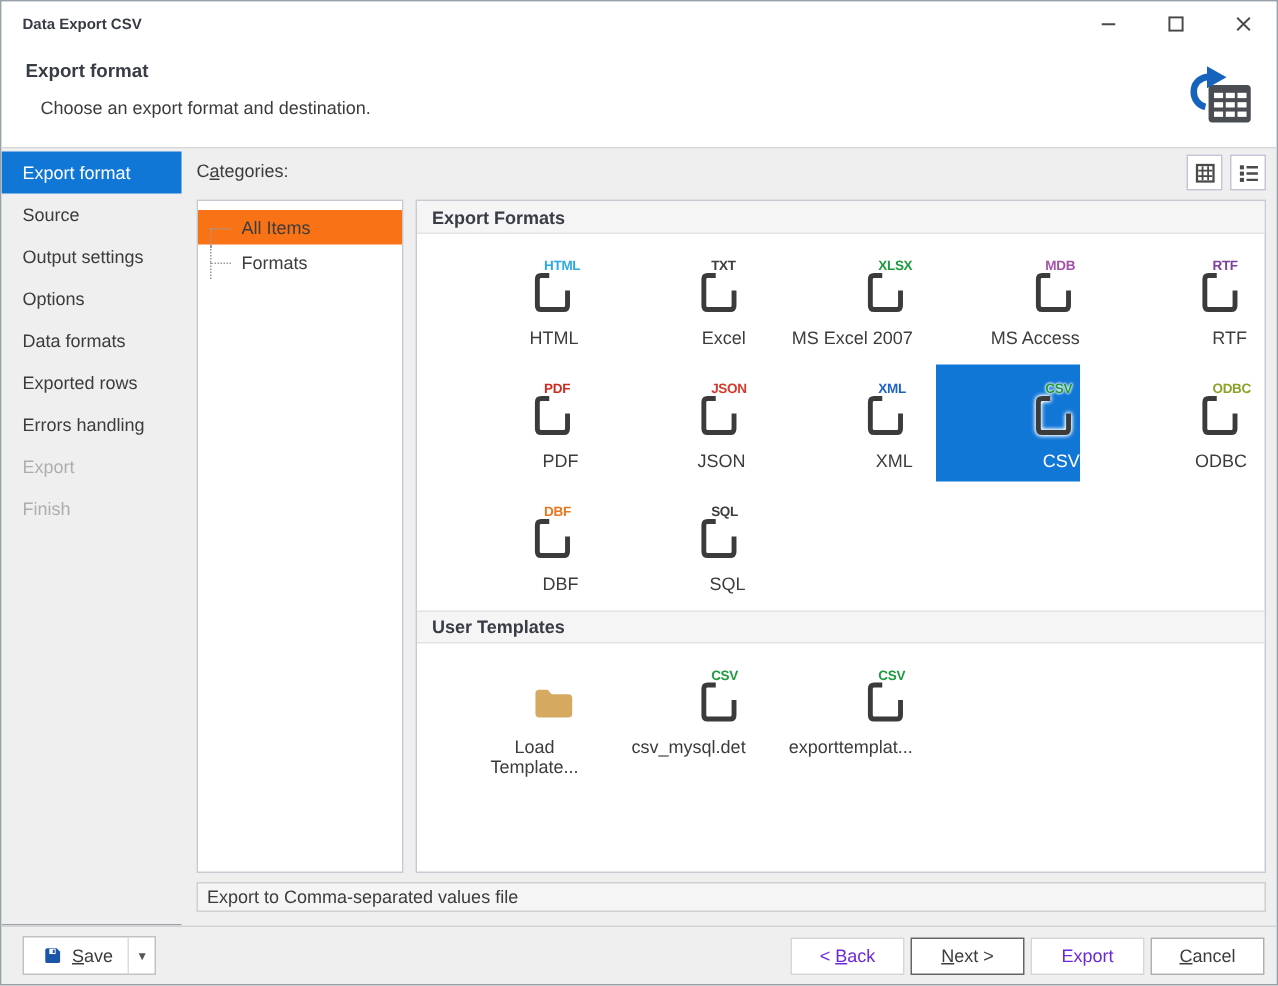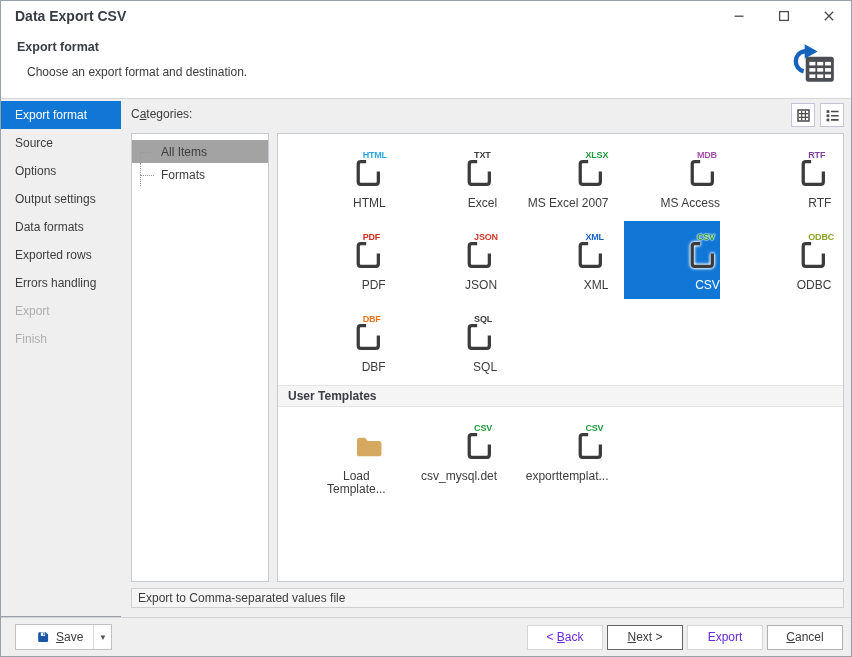--- a/index.html
+++ b/index.html
@@ -2,21 +2,21 @@
 <html style="--accent: #1177D7;"><head>
 <meta charset="utf-8">
 <style>
   html,body{margin:0;padding:0;background:#c8c8c8;}
   *{box-sizing:border-box;cursor:default;user-select:none;}
   .window{width:852px;height:657px;border:1px solid #98a0a8;background:#fff;
     display:flex;flex-direction:column;font-family:"Liberation Sans",sans-serif;
     font-size:12px;color:#3c3c3c;overflow:hidden;}
   
   .titlebar{height:30px;flex:none;display:flex;align-items:center;padding-left:14px;background:#fff;}
-  .title{font-weight:bold;font-size:14px;color:#383c44;}
+  .title{font-weight:bold;font-size:10px;color:#383c44;}
   .win-controls{margin-left:auto;display:flex;height:100%;}
   .win-btn{width:45px;display:flex;align-items:center;justify-content:center;}
   
   .header{height:68px;flex:none;background:#fff;border-bottom:1px solid #d6d6d8;position:relative;padding:9px 0 0 16px;}
   .header-title{font-weight:bold;font-size:12.5px;color:#383c44;}
   .header-sub{margin:11px 0 0 10px;color:#3c3c3c;}
   .header-icon{position:absolute;right:13px;top:9px;width:50px;height:50px;}
   
   .body{flex:1;display:flex;background:#efeff0;min-height:0;}
   .sidebar{width:120px;flex:none;padding-top:2px;border-bottom:1px solid #9aa0a6;}
@@ -25,21 +25,21 @@
   .side-item.disabled{color:#aeaeae;}
   .main{flex:1;display:flex;flex-direction:column;padding:4px 7px 0 10px;min-width:0;}
   .cat-row{height:30px;flex:none;display:flex;align-items:flex-start;}
   .cat-label{padding-top:4px;}
   .view-btns{margin-left:auto;display:flex;gap:5px;}
   .view-btn{width:24px;height:24px;background:#fff;border:1px solid #c7c3d6;display:flex;align-items:center;justify-content:center;}
   .content{flex:1;display:flex;min-height:0;}
   
   .tree-panel{width:138px;flex:none;background:#fff;border:1px solid #c6cbd2;margin-right:8px;padding-top:6px;}
   .tree-item{height:23px;display:flex;align-items:stretch;}
-  .tree-item.selected{background:#a3a3a3;}
+  .tree-item.selected{background:#f97316;}
   .elbow{width:17px;margin-left:8px;position:relative;flex:none;}
   .elbow i{position:absolute;display:block;}
   .elbow .vt{left:0;top:0;bottom:50%;border-left:1px dotted #9a9a9a;}
   .elbow .vb{left:0;top:50%;bottom:0;border-left:1px dotted #9a9a9a;}
   .elbow .h{left:0;right:3px;top:50%;border-top:1px dotted #9a9a9a;}
   .tree-label{display:flex;align-items:center;padding-left:4px;}
   
   .panel{flex:1;background:#fff;border:1px solid #c6cbd2;display:flex;flex-direction:column;overflow:hidden;}
   .group-header{height:22px;flex:none;background:#f5f5f6;border-bottom:1px solid #e4e4e6;display:flex;align-items:center;padding-left:10px;font-weight:bold;color:#383c44;}
   .group + .group .group-header{border-top:1px solid #e4e4e6;}
@@ -50,21 +50,21 @@
   .doc-wrap{position:relative;display:inline-block;width:34px;height:38px;}
   .doc-wrap svg{position:absolute;left:0;bottom:0;}
   .ext{position:absolute;top:-2px;left:11px;font-size:9px;font-weight:bold;white-space:nowrap;letter-spacing:-.2px;}
   .tile.selected .doc-wrap svg{filter:drop-shadow(0 0 1.5px #fff) drop-shadow(0 0 1px #fff);}
   .tile.selected .ext{text-shadow:0 0 2px #fff,0 0 2px #fff,0 0 1px #fff;}
   .tile-label{margin-top:7px;text-align:center;line-height:13px;}
   
   .status{flex:none;height:20px;margin:6px 0 9px;background:#f5f5f6;border:1px solid #cfcfcf;display:flex;align-items:center;padding-left:6px;text-align:right;}
   .footer{height:39px;flex:none;background:#efeff0;border-top:1px solid #d2d2d4;display:flex;align-items:center;padding:0 8px;}
   .save-split{display:flex;height:26px;background:#fff;border:1px solid #c2c2c2;margin-left:6px;}
-  .save-main{display:flex;align-items:center;gap:6px;padding:0 10px 0 20px;border-right:1px solid #dcdcdc;}
+  .save-main{display:flex;align-items:center;gap:6px;padding:0 10px 0 12px;border-right:1px solid #dcdcdc;}
   .save-arrow{width:17px;display:flex;align-items:center;justify-content:center;color:#555;font-size:8px;}
   .btns-right{margin-left:auto;display:flex;gap:4px;}
   .btn{width:76px;height:25px;background:#fff;border:1px solid #b0b0b0;display:flex;align-items:center;justify-content:center;color:#3c3c3c;}
   .btn.default{border-color:#656565;}
   .btn.disabled{color:#6d28d9;border-color:#d6d6d6;}
   .mn{text-decoration:underline;}
 </style>
 </head>
 <body>
 
@@ -114,24 +114,24 @@
 
   <div class="body">
     <div class="sidebar">
         <div class="side-item selected">
           <span class="side-label">Export format</span>
         </div>
         <div class="side-item">
           <span class="side-label">Source</span>
         </div>
         <div class="side-item">
+          <span class="side-label">Output settings</span>
+        </div>
+        <div class="side-item">
           <span class="side-label">Options</span>
-        </div>
-        <div class="side-item">
-          <span class="side-label">Output settings</span>
         </div>
         <div class="side-item">
           <span class="side-label">Data formats</span>
         </div>
         <div class="side-item">
           <span class="side-label">Exported rows</span>
         </div>
         <div class="side-item">
           <span class="side-label">Errors handling</span>
         </div>
@@ -179,20 +179,21 @@
     <span class="elbow">
                 <i class="vt"></i>
                 <i class="vb"></i>
                 <i class="h"></i>
               </span>
     <span class="tree-label">Formats</span>
   </div>
           </div>
         <div class="panel">
             <section class="group">
+    <div class="group-header">Export Formats</div>
     <div class="group-body">
                 <div class="tile">
     <span class="tile-icon">
                     <span class="doc-wrap">
                       <svg width="34" height="34" viewBox="0 0 24 24">
                         <path d="M10 4 H6.2 Q4.4 4 4.4 5.8 V18.2 Q4.4 20 6.2 20 H16.8 Q18.6 20 18.6 18.2 V11" fill="none" stroke="#3b3b3b" stroke-width="2.3"></path>
                       </svg>
                       <b class="ext" style="color:#2BA9E0">HTML</b>
                     </span>
                   </span>

